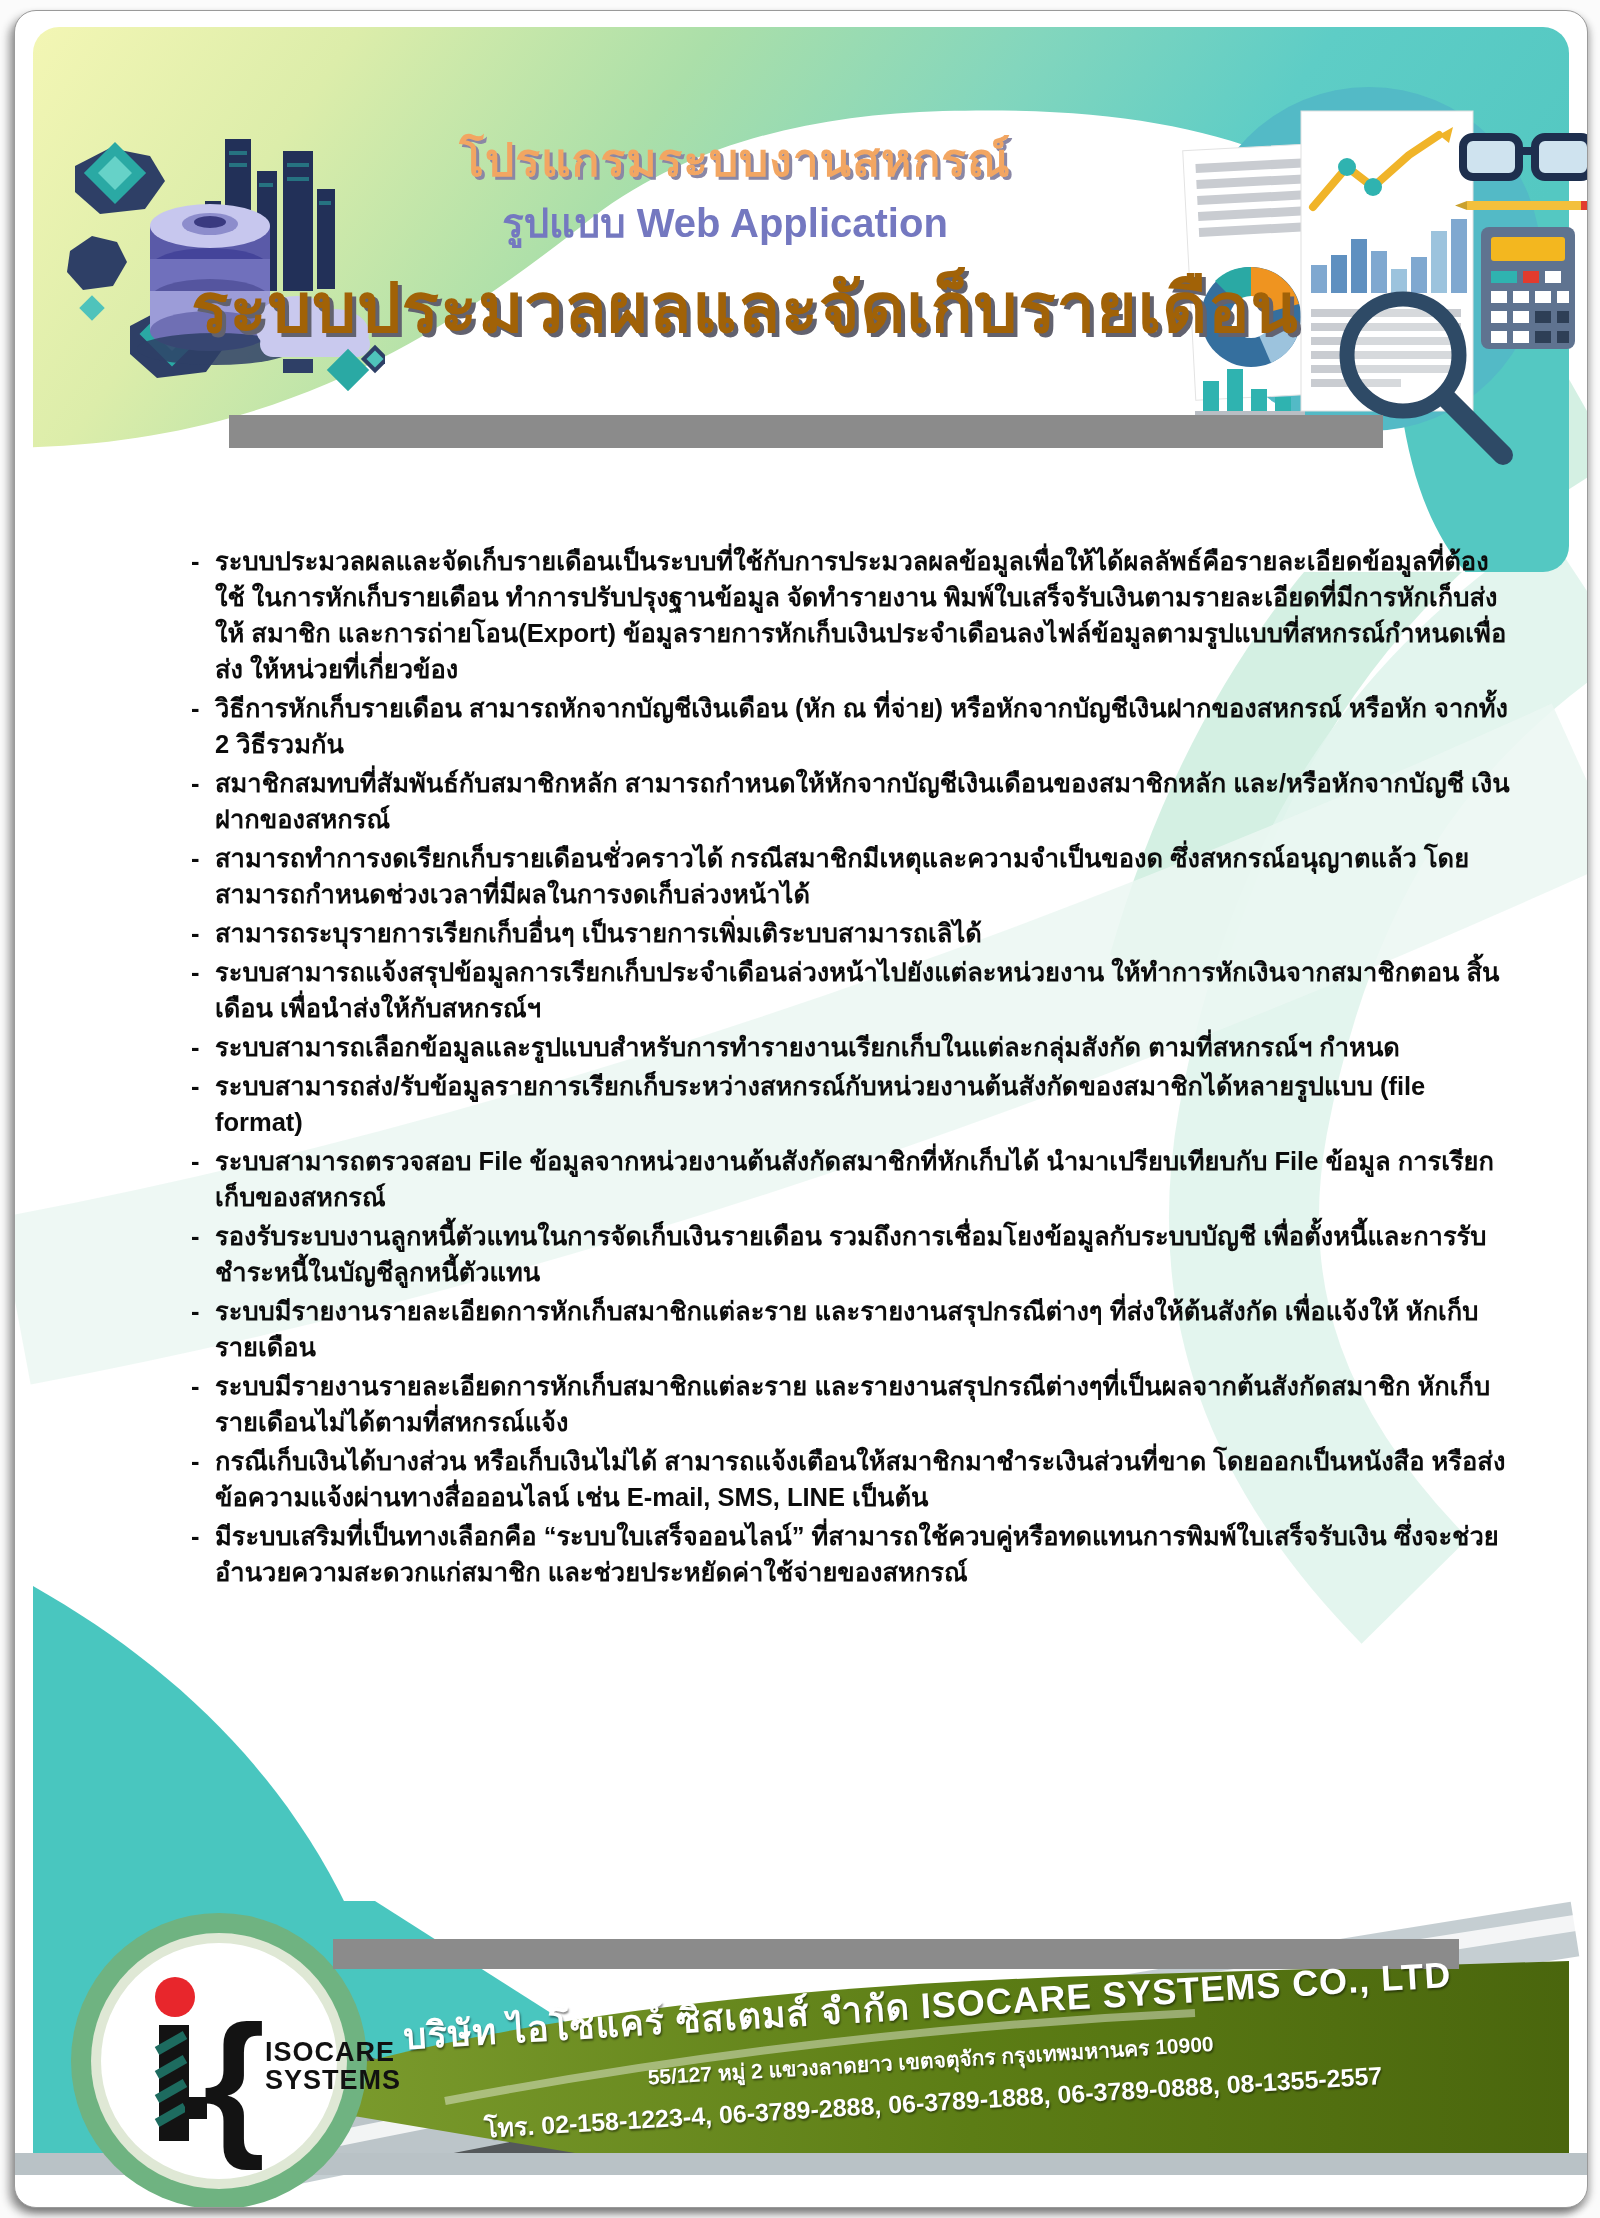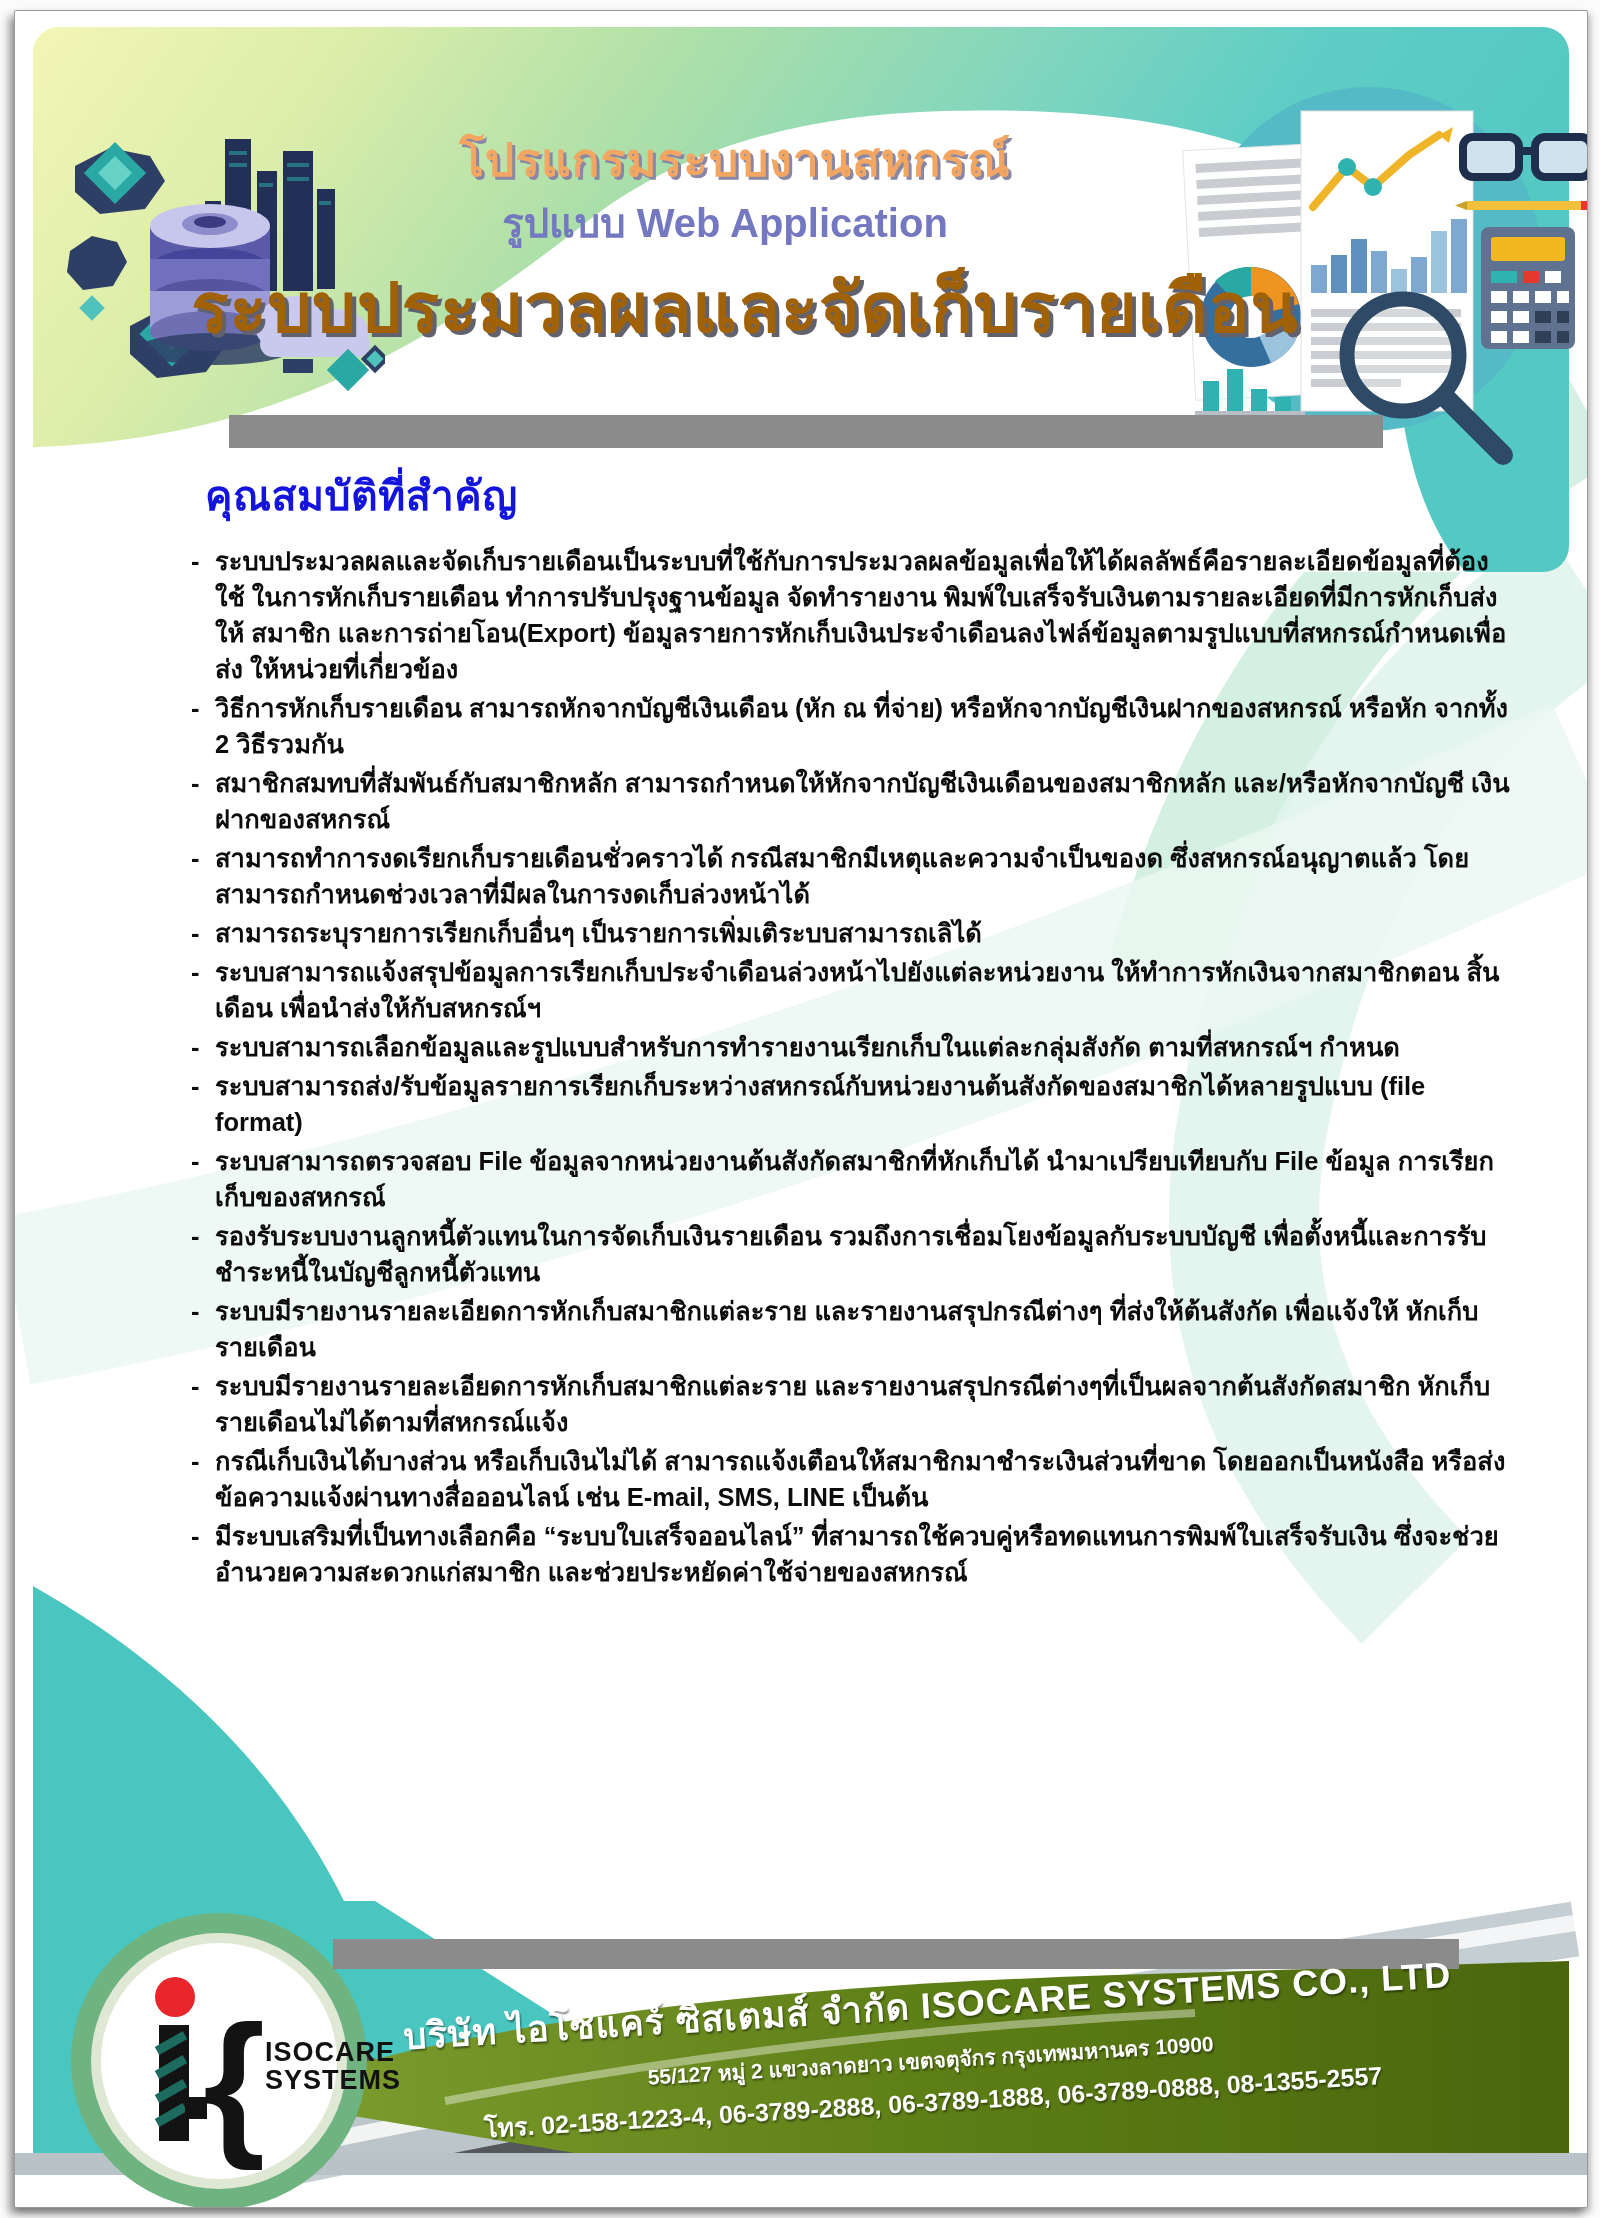--- a/index.html
+++ b/index.html
@@ -4,21 +4,21 @@
 <style>
   html,body{margin:0;padding:0;}
   body{
     width:1600px;height:2218px;position:relative;
     background:#fbfbfb;
     font-family:"Liberation Sans","DejaVu Sans",sans-serif;
     overflow:hidden;
   }
   .card{
     position:absolute;left:14px;top:10px;width:1572px;height:2196px;
-    background:#ffffff;border:1px solid #9a9a9a;border-radius:2px;
+    background:#ffffff;border:1px solid #9a9a9a;border-radius:22px;
     box-shadow:-5px 6px 8px rgba(30,30,30,.45), 3px 4px 6px rgba(30,30,30,.25);
     overflow:hidden;
   }
   .abs{position:absolute;}
   
   .hdr-svg{left:18px;top:16px;z-index:1;}
   .title-block{left:0;top:0;width:1572px;text-align:center;z-index:3;}
   .title-l1{
     position:absolute;left:0;top:112px;width:1440px;text-align:center;
     font-size:46px;font-weight:bold;color:#f2a662;
@@ -254,21 +254,20 @@
   </svg>
 
   <div class="abs title-block">
     <div class="title-l1">โปรแกรมระบบงานสหกรณ์</div>
     <div class="title-l2">รูปแบบ Web Application</div>
     <div class="title-l3">ระบบประมวลผลและจัดเก็บรายเดือน</div>
   </div>
 
   <div class="abs gray-bar1"></div>
 
-  <div class="abs features-head">คุณสมบัติที่สำคัญ</div>
   <ol class="abs features" id="features-list">
       <li>ระบบประมวลผลและจัดเก็บรายเดือนเป็นระบบที่ใช้กับการประมวลผลข้อมูลเพื่อให้ได้ผลลัพธ์คือรายละเอียดข้อมูลที่ต้องใช้ ในการหักเก็บรายเดือน ทำการปรับปรุงฐานข้อมูล จัดทำรายงาน พิมพ์ใบเสร็จรับเงินตามรายละเอียดที่มีการหักเก็บส่งให้ สมาชิก และการถ่ายโอน(Export) ข้อมูลรายการหักเก็บเงินประจำเดือนลงไฟล์ข้อมูลตามรูปแบบที่สหกรณ์กำหนดเพื่อส่ง ให้หน่วยที่เกี่ยวข้อง</li>
       <li>วิธีการหักเก็บรายเดือน สามารถหักจากบัญชีเงินเดือน (หัก ณ ที่จ่าย) หรือหักจากบัญชีเงินฝากของสหกรณ์  หรือหัก จากทั้ง 2 วิธีรวมกัน</li>
       <li>สมาชิกสมทบที่สัมพันธ์กับสมาชิกหลัก สามารถกำหนดให้หักจากบัญชีเงินเดือนของสมาชิกหลัก และ/หรือหักจากบัญชี เงินฝากของสหกรณ์</li>
       <li>สามารถทำการงดเรียกเก็บรายเดือนชั่วคราวได้ กรณีสมาชิกมีเหตุและความจำเป็นของด ซึ่งสหกรณ์อนุญาตแล้ว โดย สามารถกำหนดช่วงเวลาที่มีผลในการงดเก็บล่วงหน้าได้</li>
       <li>สามารถระบุรายการเรียกเก็บอื่นๆ เป็นรายการเพิ่มเติระบบสามารถเลิได้</li>
       <li>ระบบสามารถแจ้งสรุปข้อมูลการเรียกเก็บประจำเดือนล่วงหน้าไปยังแต่ละหน่วยงาน ให้ทำการหักเงินจากสมาชิกตอน สิ้นเดือน เพื่อนำส่งให้กับสหกรณ์ฯ</li>
       <li>ระบบสามารถเลือกข้อมูลและรูปแบบสำหรับการทำรายงานเรียกเก็บในแต่ละกลุ่มสังกัด ตามที่สหกรณ์ฯ กำหนด</li>
       <li>ระบบสามารถส่ง/รับข้อมูลรายการเรียกเก็บระหว่างสหกรณ์กับหน่วยงานต้นสังกัดของสมาชิกได้หลายรูปแบบ (file format)</li>
       <li>ระบบสามารถตรวจสอบ File ข้อมูลจากหน่วยงานต้นสังกัดสมาชิกที่หักเก็บได้ นำมาเปรียบเทียบกับ File ข้อมูล การเรียกเก็บของสหกรณ์</li>

